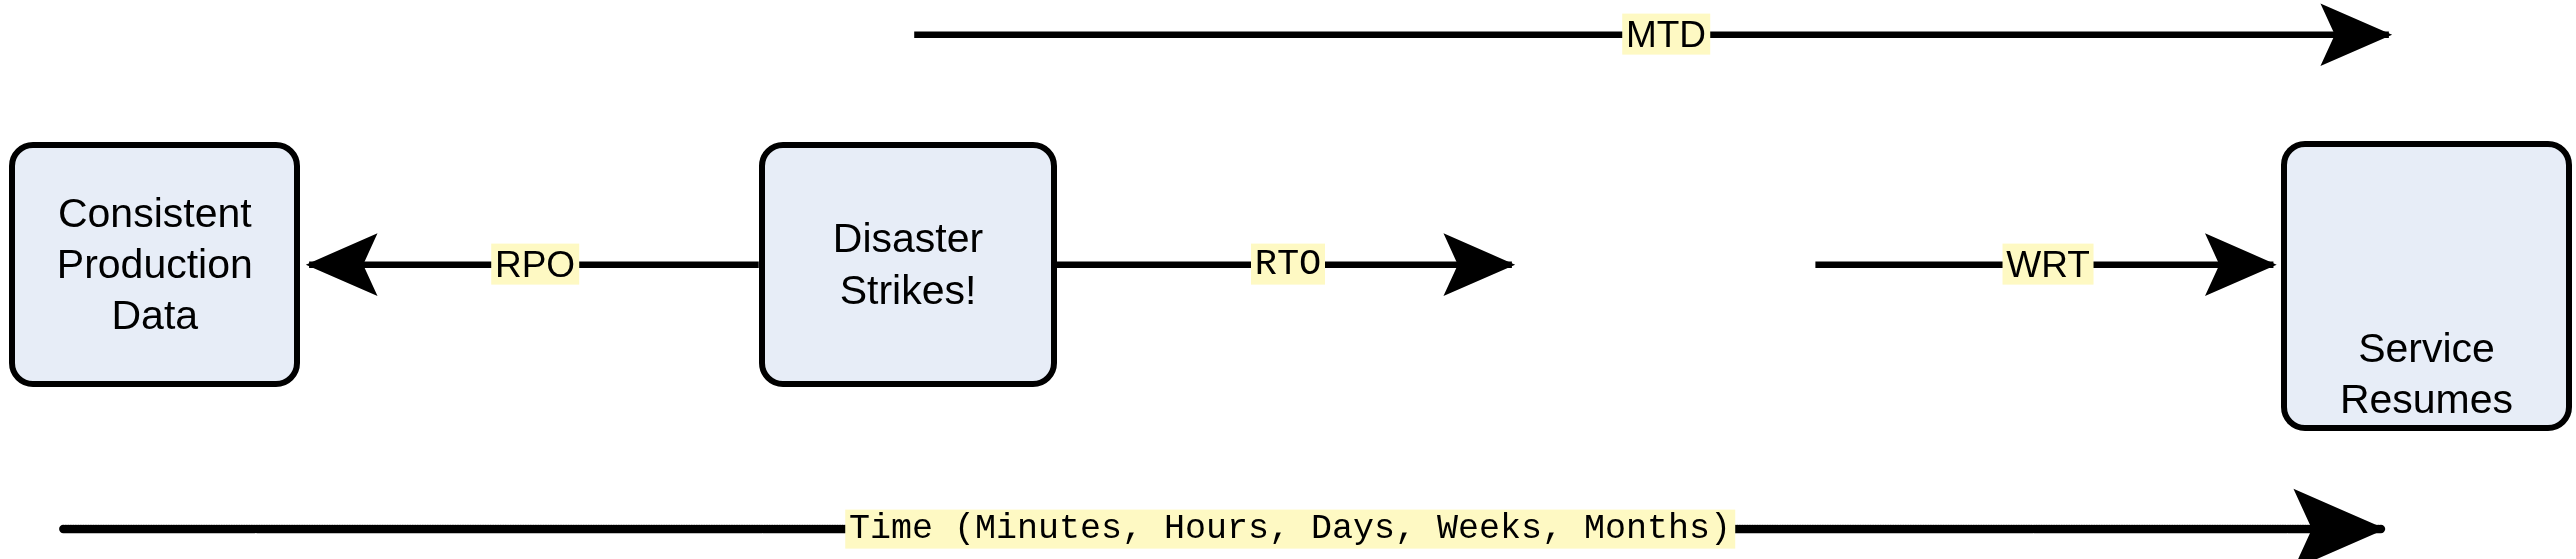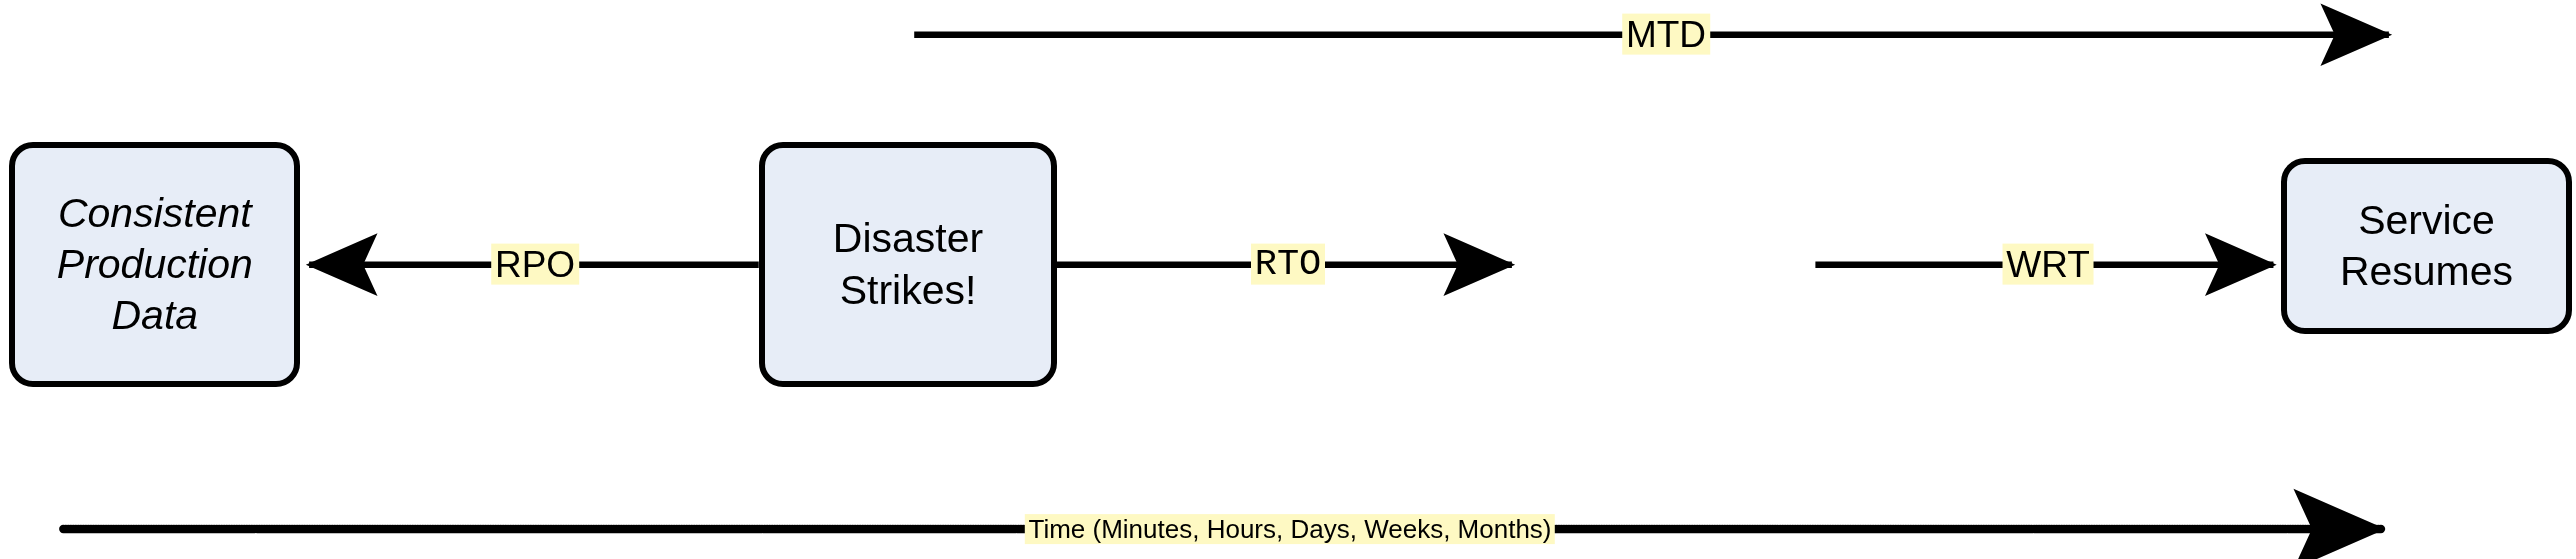--- a/index.html
+++ b/index.html
@@ -50,23 +50,23 @@
     background: #fef9c3;
     font-family: "Liberation Sans", sans-serif;
     font-size: 37px;
     color: #000000;
     line-height: 1;
     padding: 1.9px 3.7px;
     white-space: nowrap;
     transform: translate(-50%, -50%);
   }
   .edge-label.time-label {
-    font-family: Liberation Sans, sans-serif;
+    font-family: Liberation Mono, monospace;
     font-stretch: condensed;
-    font-size: 26px;
+    font-size: 35px;
   }
 </style>
 </head>
 <body>
 
 <div id="canvas">
 
   <svg id="diagram-svg" viewBox="0 0 2767 601">
     <defs>
       <marker id="arrow-right" markerWidth="13" markerHeight="13" refX="10.5" refY="5" orient="auto" markerUnits="strokeWidth">
@@ -81,33 +81,33 @@
 
     <line x1="815" y1="284" x2="332" y2="284" stroke="#000000" stroke-width="7" marker-end="url(#arrow-left)"></line>
 
     <line x1="1135" y1="284" x2="1624" y2="284" stroke="#000000" stroke-width="7" marker-end="url(#arrow-right)"></line>
 
     <line x1="1950" y1="284" x2="2442" y2="284" stroke="#000000" stroke-width="7" marker-end="url(#arrow-right)"></line>
 
     <line x1="68" y1="568" x2="2558" y2="568" stroke="#000000" stroke-width="9" stroke-linecap="round" stroke-dasharray="0.1 2.6" marker-end="url(#arrow-right)"></line>
   </svg>
 
-  <div class="node-box" style="left:9.3px; top:142px; width:291px; height:245px;font-style:italic;">
+  <div class="node-box" style="left:9.3px; top:142px; width:291px; height:245px;">
     <span class="node-label">Consistent
 Production
 Data</span>
   </div>
 
   <div class="node-box" style="left:759px; top:142px; width:298px; height:245px;">
     <span class="node-label">Disaster
 Strikes!</span>
   </div>
 
 
-  <div class="node-box" style="left:2281px; top:158px; width:291px; height:176px;">
+  <div class="node-box" style="left:2281px; top:141px; width:291px; height:290px;align-items:flex-end;">
     <span class="node-label">Service
 Resumes</span>
   </div>
 
   <div class="edge-label" style="left:1666px; top:34px;">MTD</div>
 
   <div class="edge-label" style="left:535px; top:264px;text-align:right;">RPO</div>
 
   <div class="edge-label" style="left:1288px; top:264px;font-family:Liberation Mono, monospace;">RTO</div>
 

